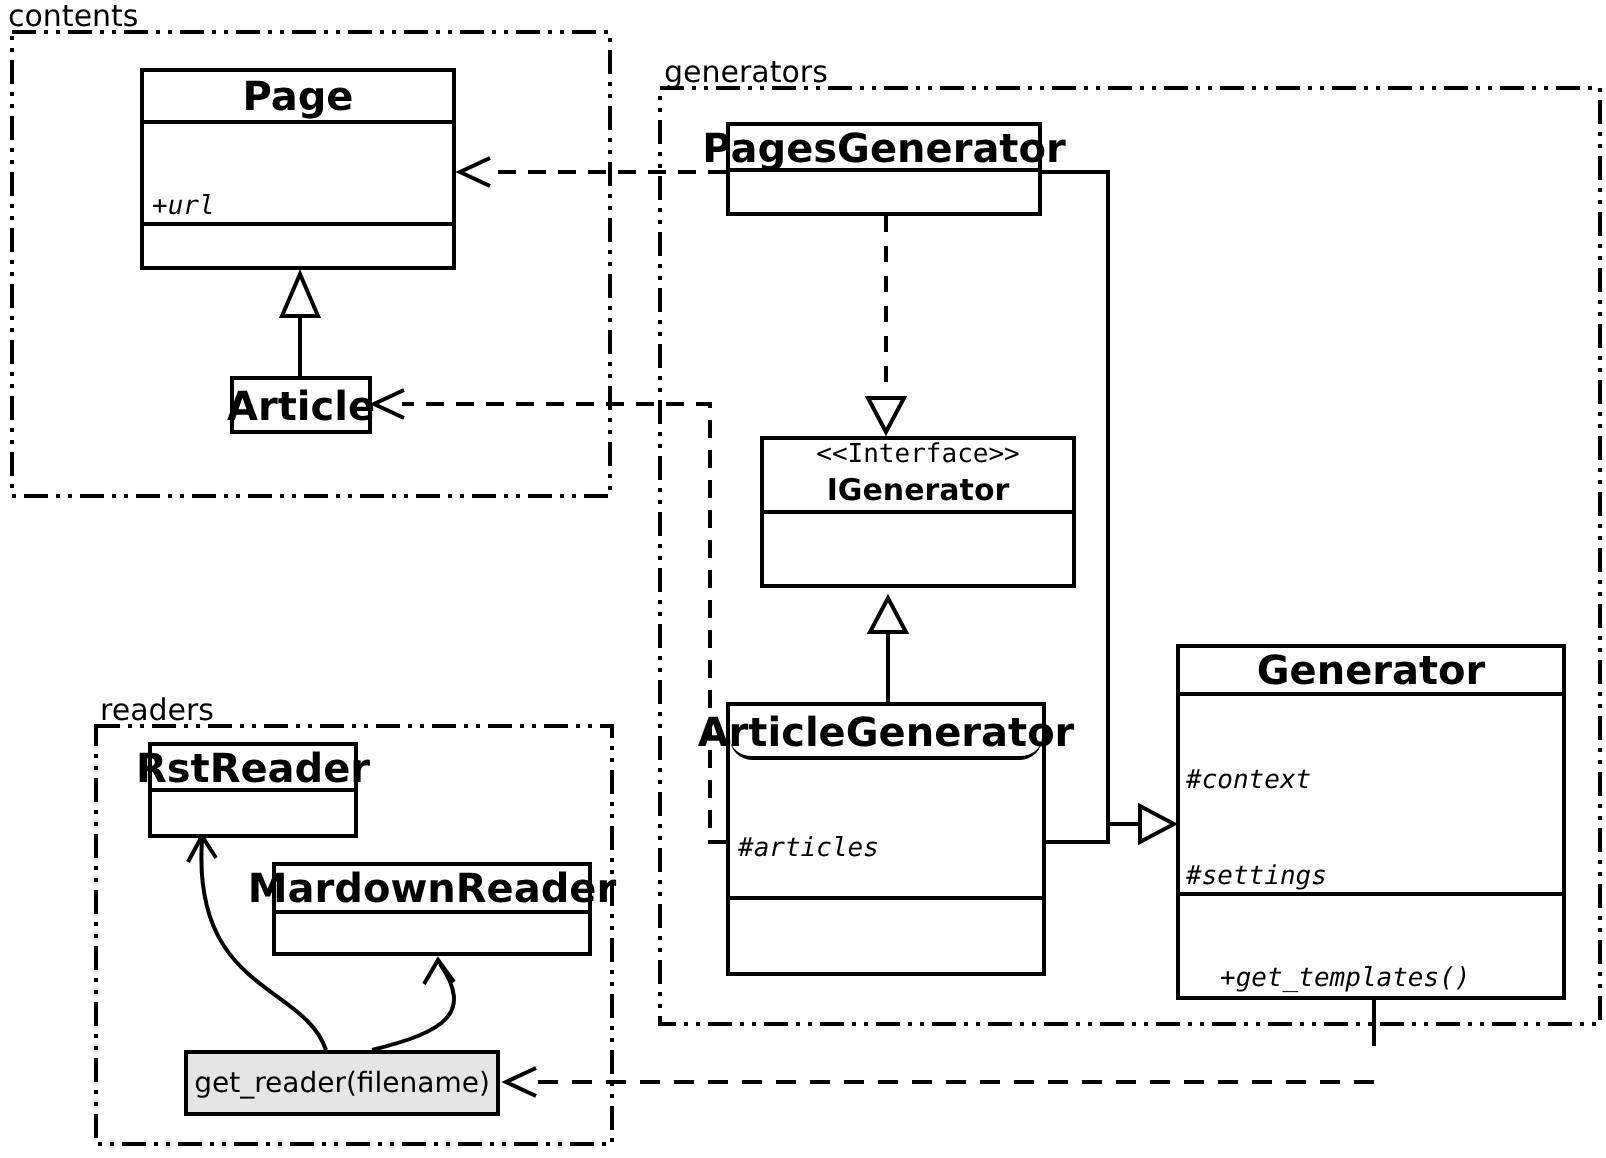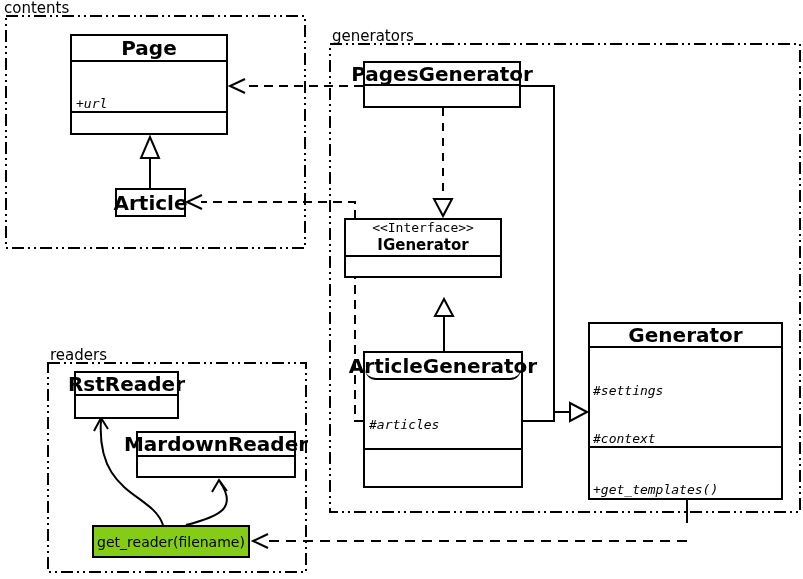--- a/index.html
+++ b/index.html
@@ -17,21 +17,21 @@
   .cls-title:last-child{border-bottom:none;}
   .cls-sec{box-sizing:border-box;border-bottom:2px solid #000;
            font-family:"DejaVu Sans Mono","Liberation Mono",monospace;font-size:13px;
            line-height:17px;padding:2px 2px 0 4px;white-space:pre;overflow:hidden;font-style:italic;}
   .cls-sec:last-child{border-bottom:none;flex:1;}
   .stereotype{font-family:"DejaVu Sans Mono","Liberation Mono",monospace;font-size:13px;
               font-weight:normal;line-height:16px;}
   .iface-head{box-sizing:border-box;border-bottom:2px solid #000;display:flex;flex-direction:column;
               align-items:center;justify-content:center;}
   .iface-name{font-weight:bold;font-size:15px;line-height:19px;}
-  .plain-box{position:absolute;z-index:3;box-sizing:border-box;border:2px solid #000;background:#84cc16;
+  .plain-box{position:absolute;z-index:3;box-sizing:border-box;border:2px solid #000;background:#e5e5e5;
              display:flex;align-items:center;justify-content:center;font-size:14px;white-space:nowrap;}
 </style>
 </head>
 <body>
 
 <div id="stage">
 
   <svg id="wires" width="803" height="579" viewBox="0 0 803 579">
 
     <rect x="6" y="16" width="299" height="232" stroke-dasharray="12 4 2 4 2 4"></rect>
@@ -88,21 +88,21 @@
     <div class="cls-title" style="flex:1;">Article</div>
   </div>
 
   <div class="cls" style="left:363px;top:61px;width:158px;height:47px;">
     <div class="cls-title" style="height:23px;">PagesGenerator</div>
     <div class="cls-sec">
       
     </div>
   </div>
 
-  <div class="cls" style="left:344px;top:218px;width:158px;height:60px;gap:36px;">
+  <div class="cls" style="left:380px;top:218px;width:158px;height:76px;gap:36px;">
     <div class="iface-head" style="height:40px;">
       <div class="stereotype">&lt;&lt;Interface&gt;&gt;</div>
       <div class="iface-name">IGenerator</div>
     </div>
     <div class="cls-sec">
       
       
     </div>
   </div>
 
@@ -116,28 +116,28 @@
     </div>
     <div class="cls-sec">
       
       
     </div>
   </div>
 
   <div class="cls" style="left:588px;top:322px;width:195px;height:178px;">
     <div class="cls-title" style="height:24px;">Generator</div>
     <div class="cls-sec" style="height:100px;line-height:16.3px;padding-left:3px;">
+      <div>#context</div>
       <div>#settings</div>
-      <div>#context</div>
       
       
       
       
     </div>
-    <div class="cls-sec" style="line-height:16px;padding-left:3px;">
+    <div class="cls-sec" style="line-height:16px;padding-left:20px;">
       <div>+get_templates()</div>
       
       
     </div>
   </div>
 
   <div class="cls" style="left:74px;top:371px;width:105px;height:48px;">
     <div class="cls-title" style="height:23px;">RstReader</div>
     <div class="cls-sec" style="padding-top:1px;">
       

